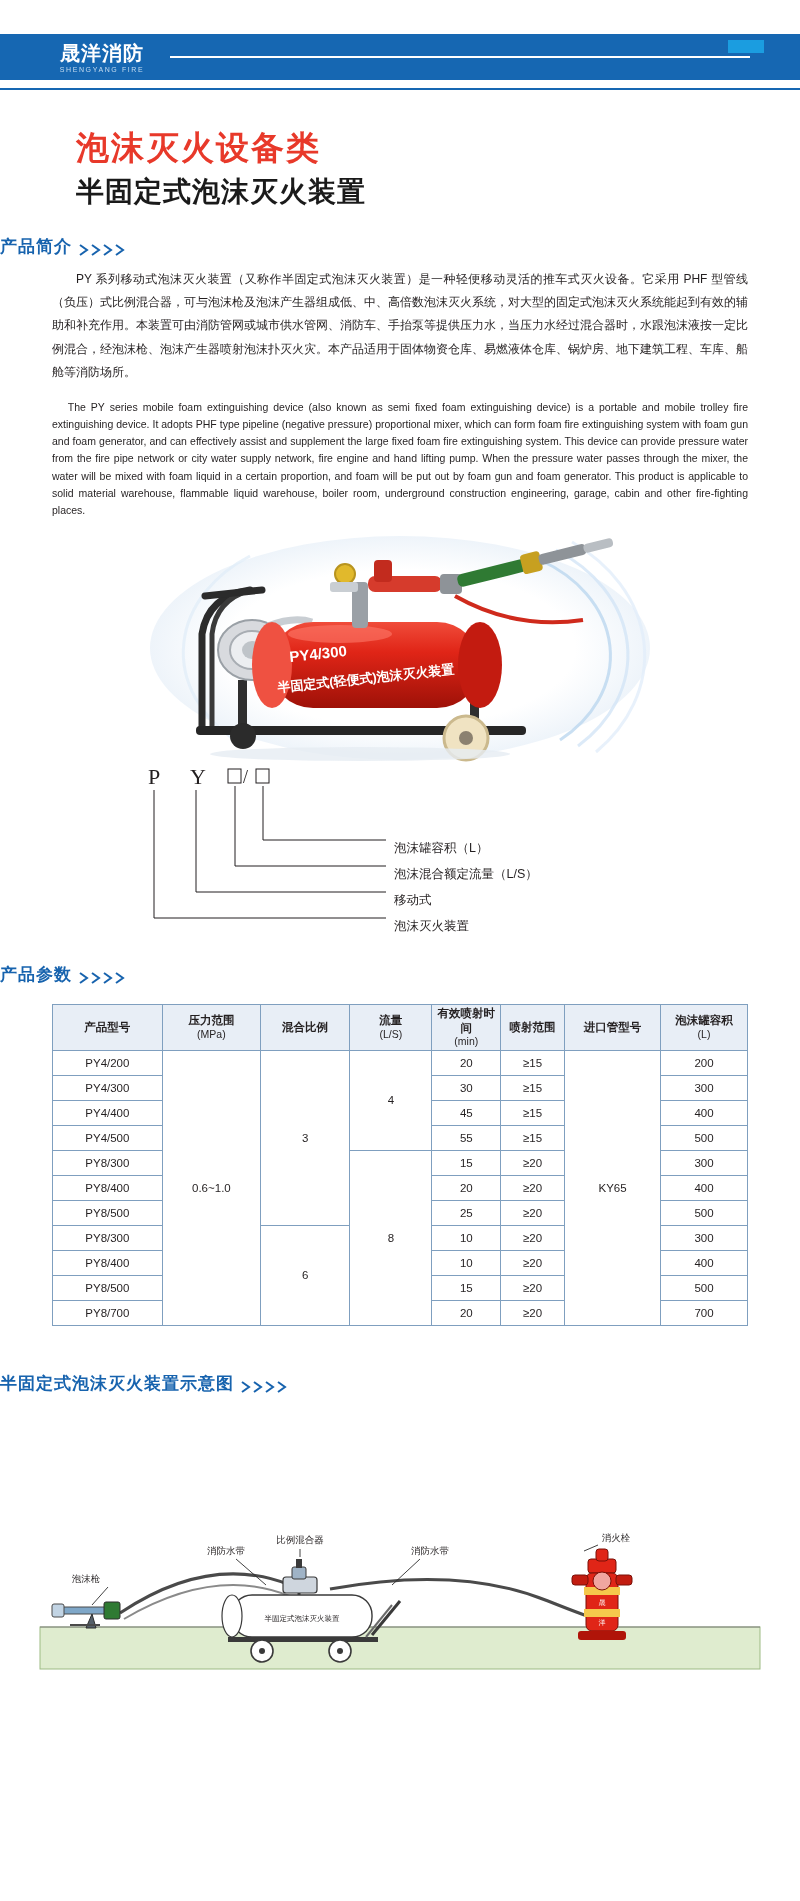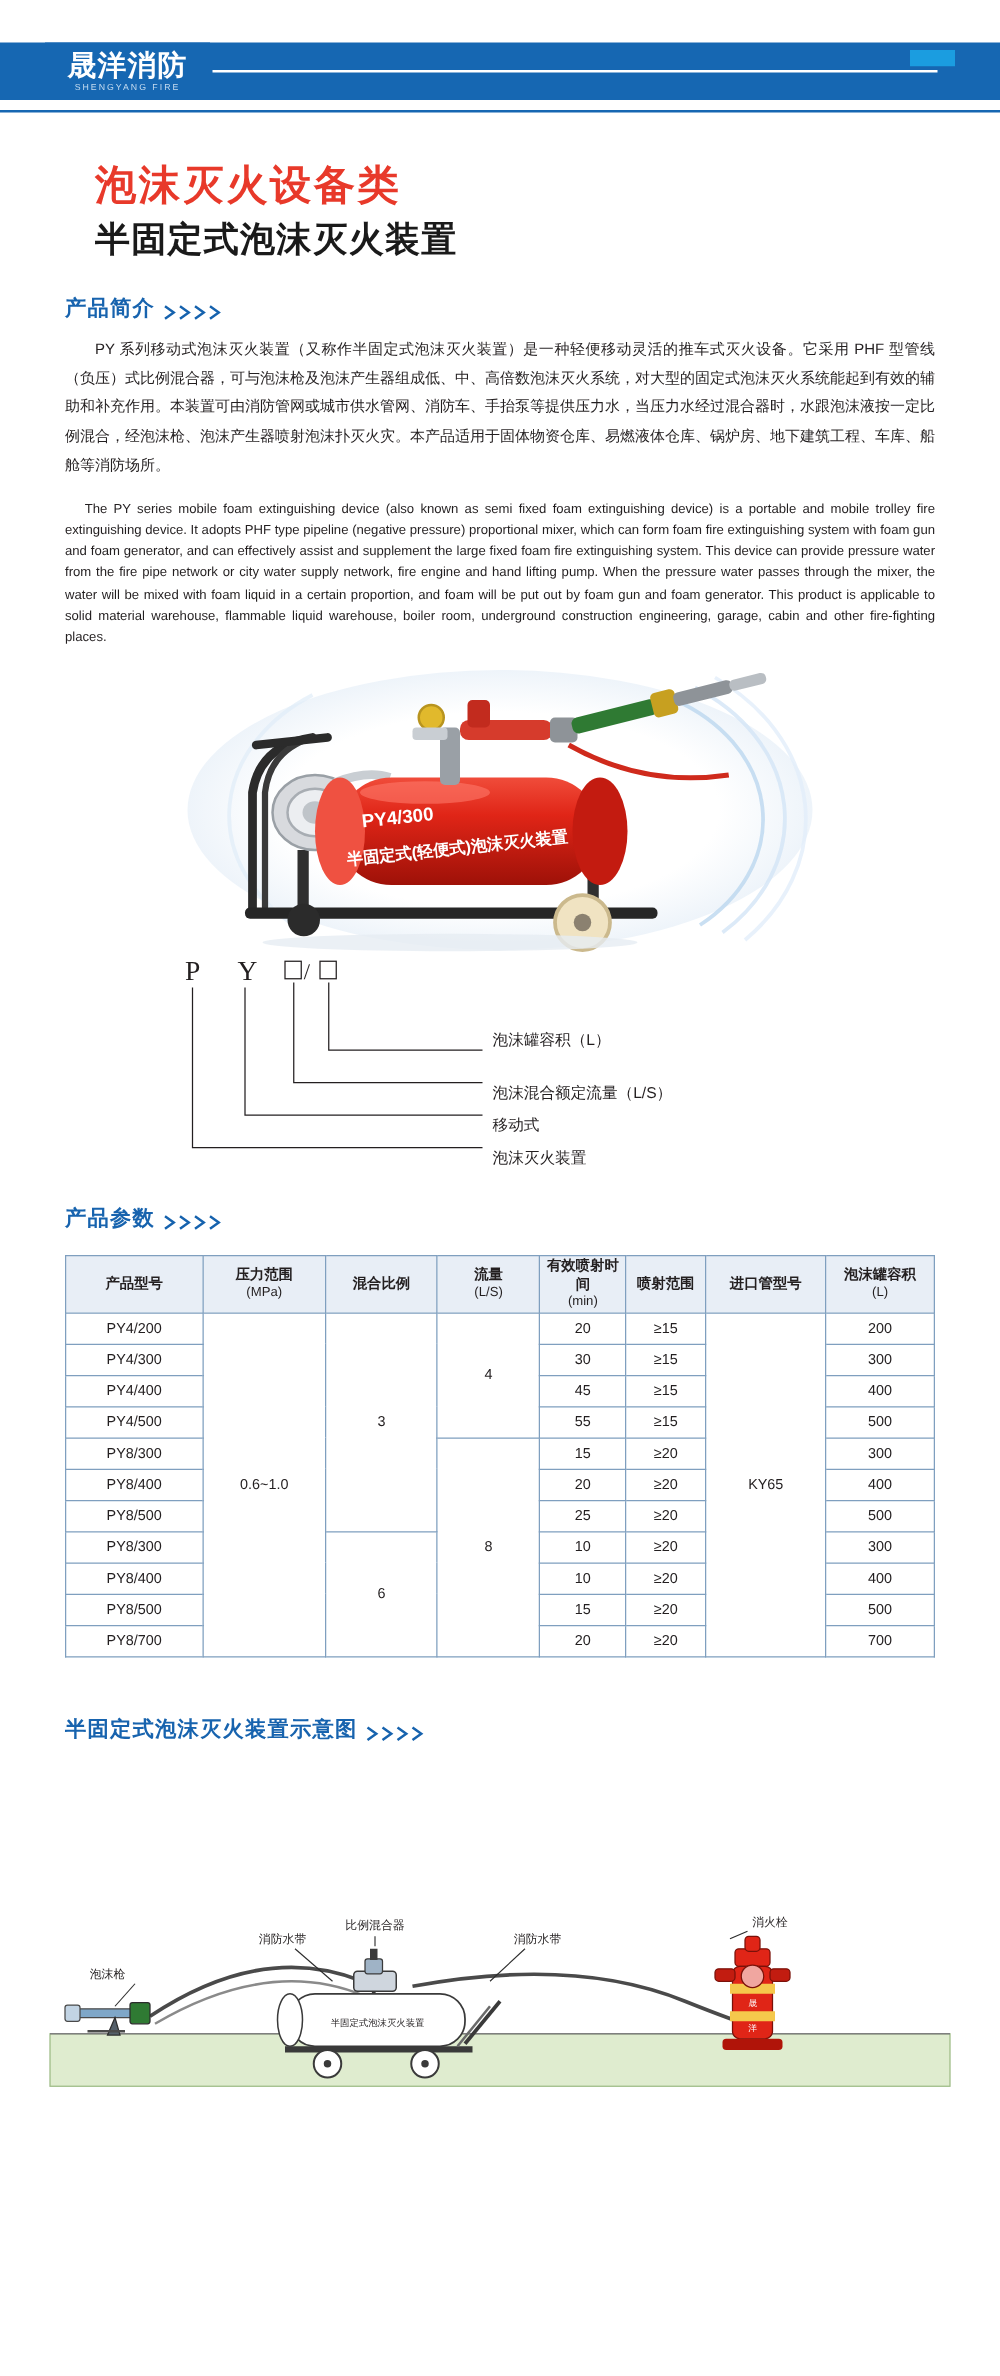--- a/index.html
+++ b/index.html
@@ -16,21 +16,21 @@
   .header { position: relative; height: 110px; }
   .header-band {
     position: absolute; left: 0; top: 34px; width: 800px; height: 46px;
     background: #1667b2;
   }
   .logo-box {
     position: absolute; left: 36px; top: 34px; width: 132px; height: 46px;
     background: #1667b2; display: flex; flex-direction: column;
     align-items: center; justify-content: center; z-index: 3;
   }
-  .logo-cn { color: #ffffff; font-size: 23px; font-weight: bold; letter-spacing: 1px; line-height: 1.1; }
+  .logo-cn { color: #ffffff; font-size: 20px; font-weight: bold; letter-spacing: 1px; line-height: 1.1; }
   .logo-en { color: #c5dcf0; font-size: 7px; letter-spacing: 1.6px; margin-top: 2px; }
   .header-rule {
     position: absolute; left: 170px; top: 56px; width: 580px; height: 2px; background: #ffffff; z-index: 3;
   }
   .header-square {
     position: absolute; right: 36px; top: 40px; width: 36px; height: 13px; background: #1b9de0; z-index: 4;
   }
   .header-bottom-line {
     position:absolute; left:0; top: 88px; width:800px; height:2px; background:#1667b2;
   }
@@ -40,21 +40,21 @@
   .title-main {
     color: #e8392a; font-size: 33px; font-weight: bold; letter-spacing: 2px;
     margin: 0 0 6px 0; line-height: 1.2;
   }
   .title-sub {
     color: #1a1a1a; font-size: 28px; font-weight: bold; letter-spacing: 1px;
     margin: 0; line-height: 1.25;
   }
 
   
-  .sec-head { display: flex; align-items: flex-end; padding-left: 52px; margin-top: 26px; }
+  .sec-head { display: flex; align-items: flex-end; margin-top: 26px; }
   .sec-head .txt {
     color: #1763ae; font-size: 17px; font-weight: bold; letter-spacing: 1px;
   }
   .chev { display:inline-block; margin-left: 6px; line-height: 1; }
   .chev svg { display:block; }
 
   
   .para-cn {
     margin: 10px 52px 0 52px; font-size: 12px; line-height: 1.95; color: #231f20;
     text-align: justify; text-indent: 2em;
@@ -64,21 +64,21 @@
     text-align: justify; text-indent: 1.5em;
   }
 
   
   .product-img { position: relative; width: 800px; height: 232px; margin-top: 10px; overflow:hidden; }
 
   
   .model-area { position: relative; width: 800px; height: 175px; }
   .model-labels { position: absolute; left: 394px; top: 0; font-size: 12.5px; line-height: 1; color:#231f20; }
   .model-labels div { position: absolute; white-space: nowrap; }
-  .ml1 { top: 64px; }
+  .ml1 { top: 80px; }
   .ml2 { top: 106px; }
   .ml3 { top: 132px; }
   .ml4 { top: 158px; }
 
   
   .table-wrap { margin: 18px 52px 0 52px; }
   table.params { border-collapse: collapse; width: 696px; font-size: 11.5px; }
   table.params th, table.params td {
     border: 1px solid #7f9fbf; text-align: center; color: #231f20; padding: 0;
   }

